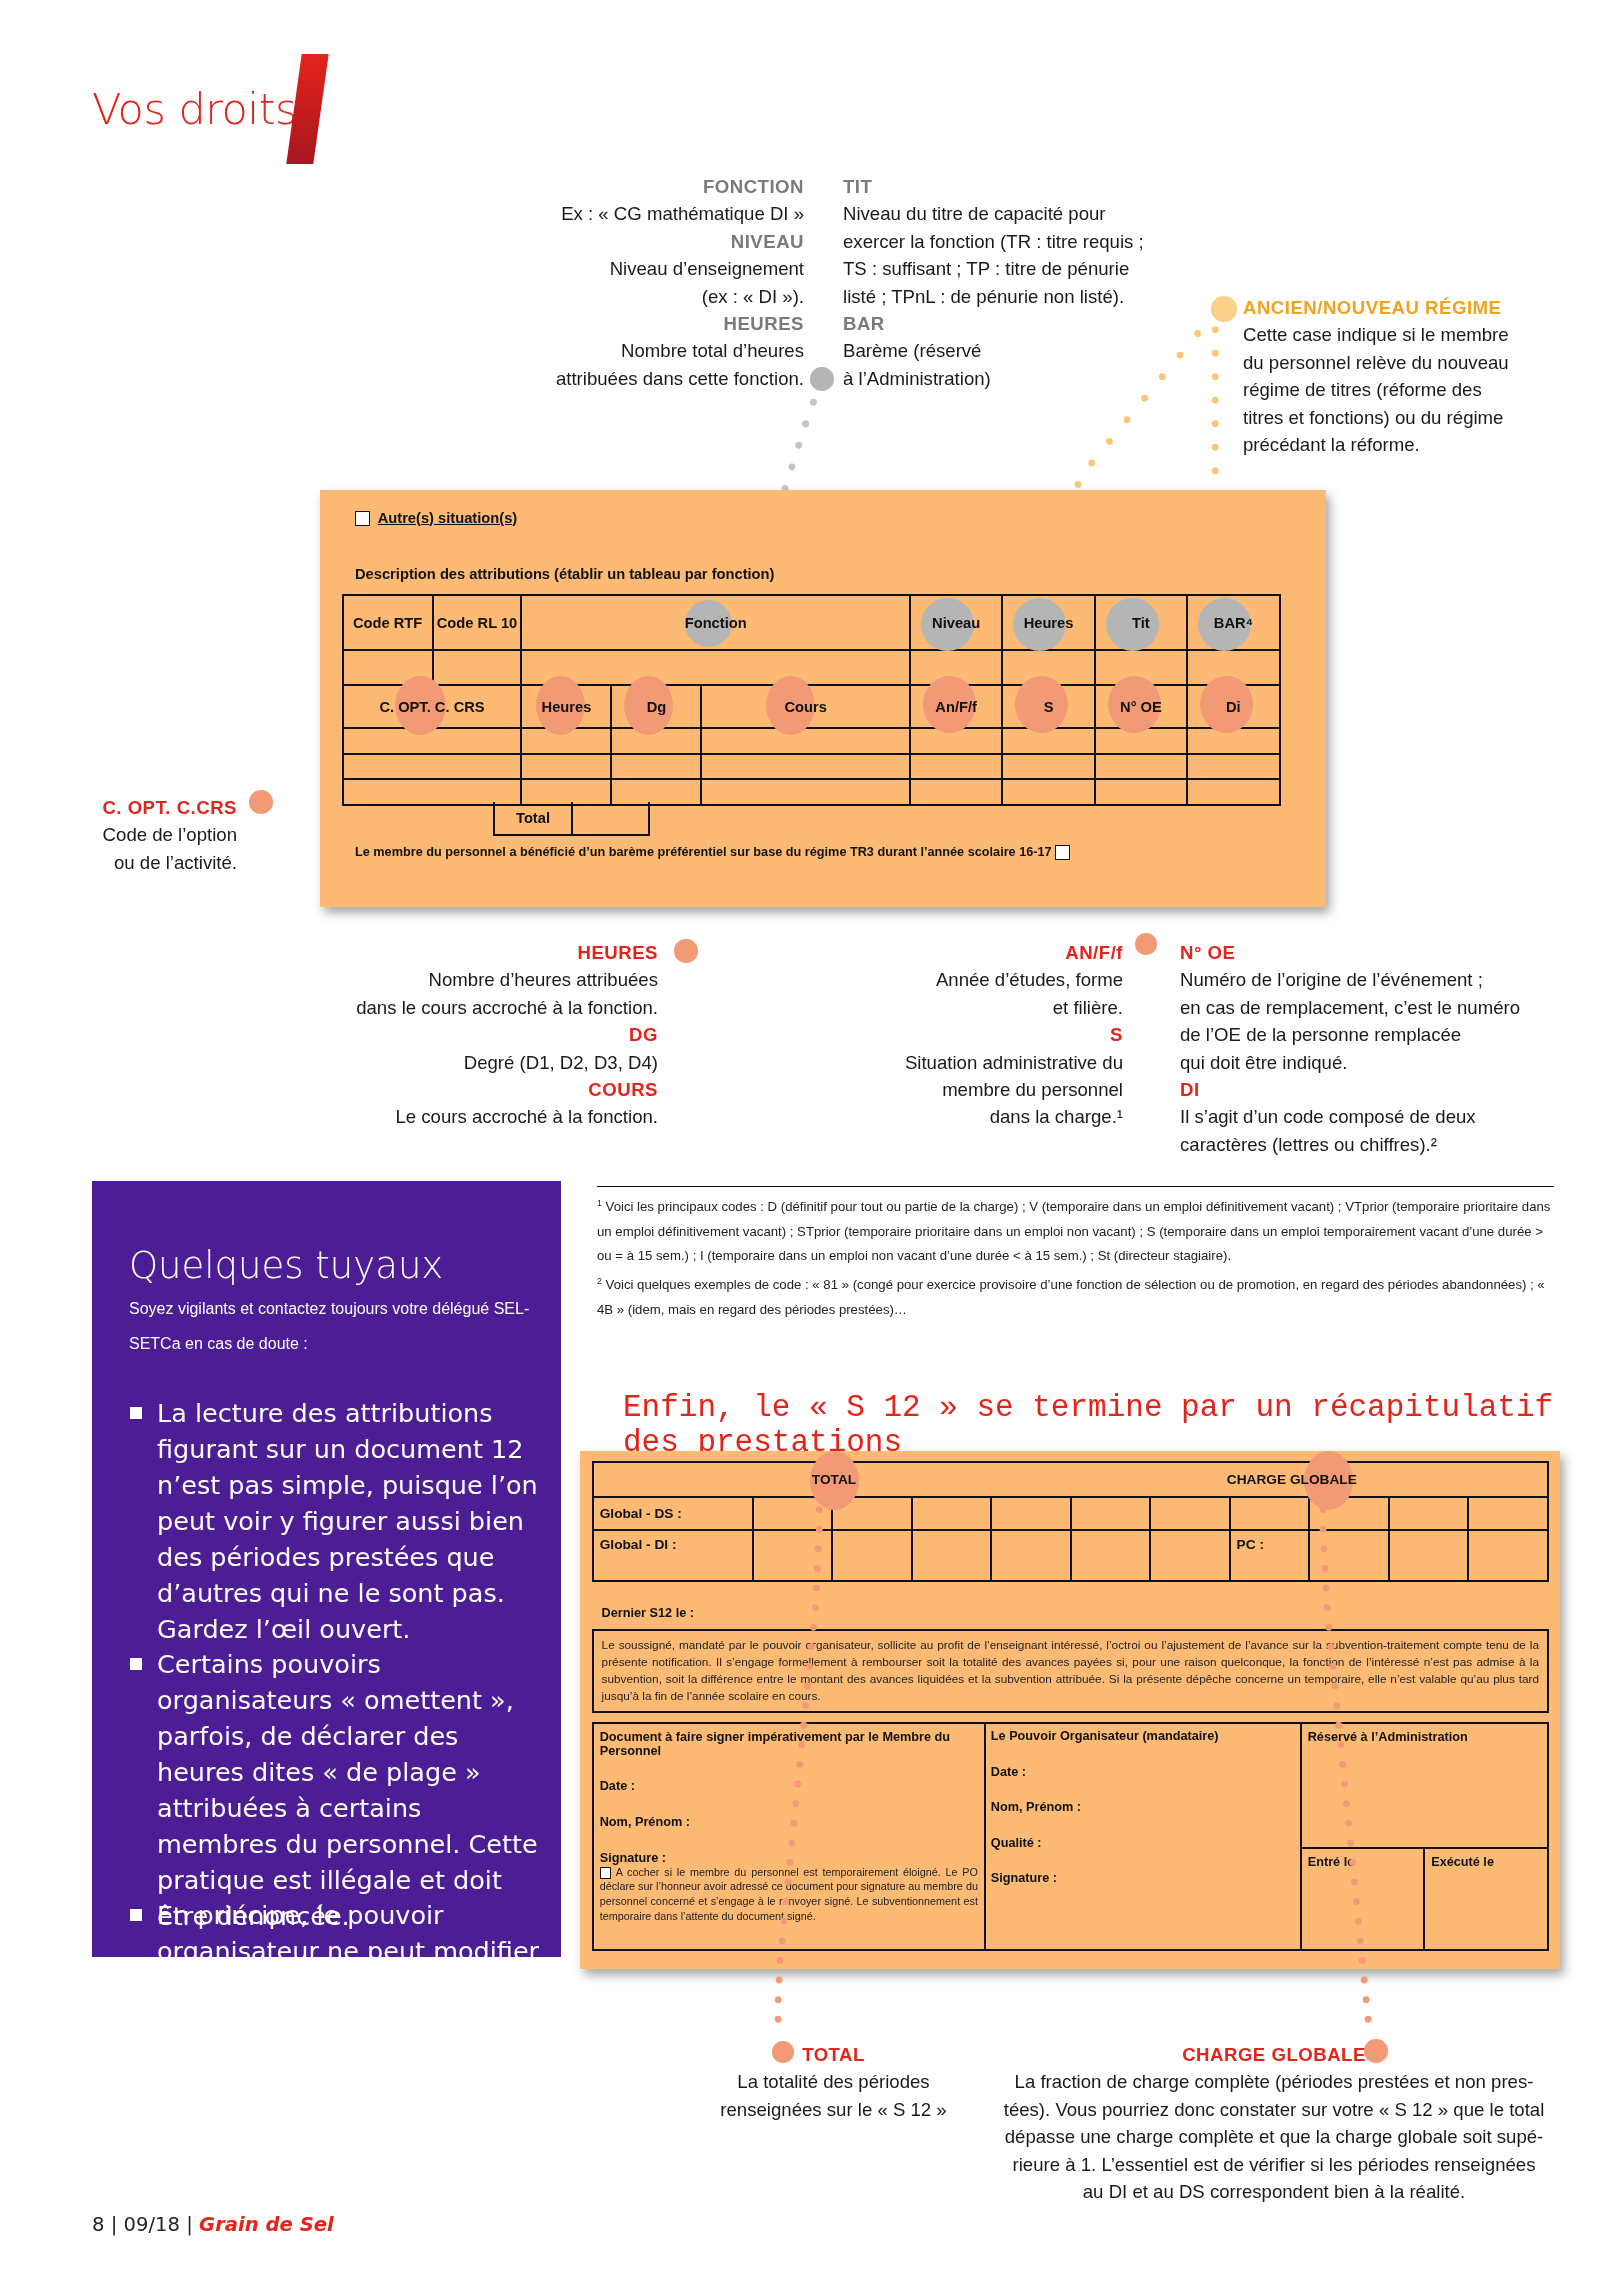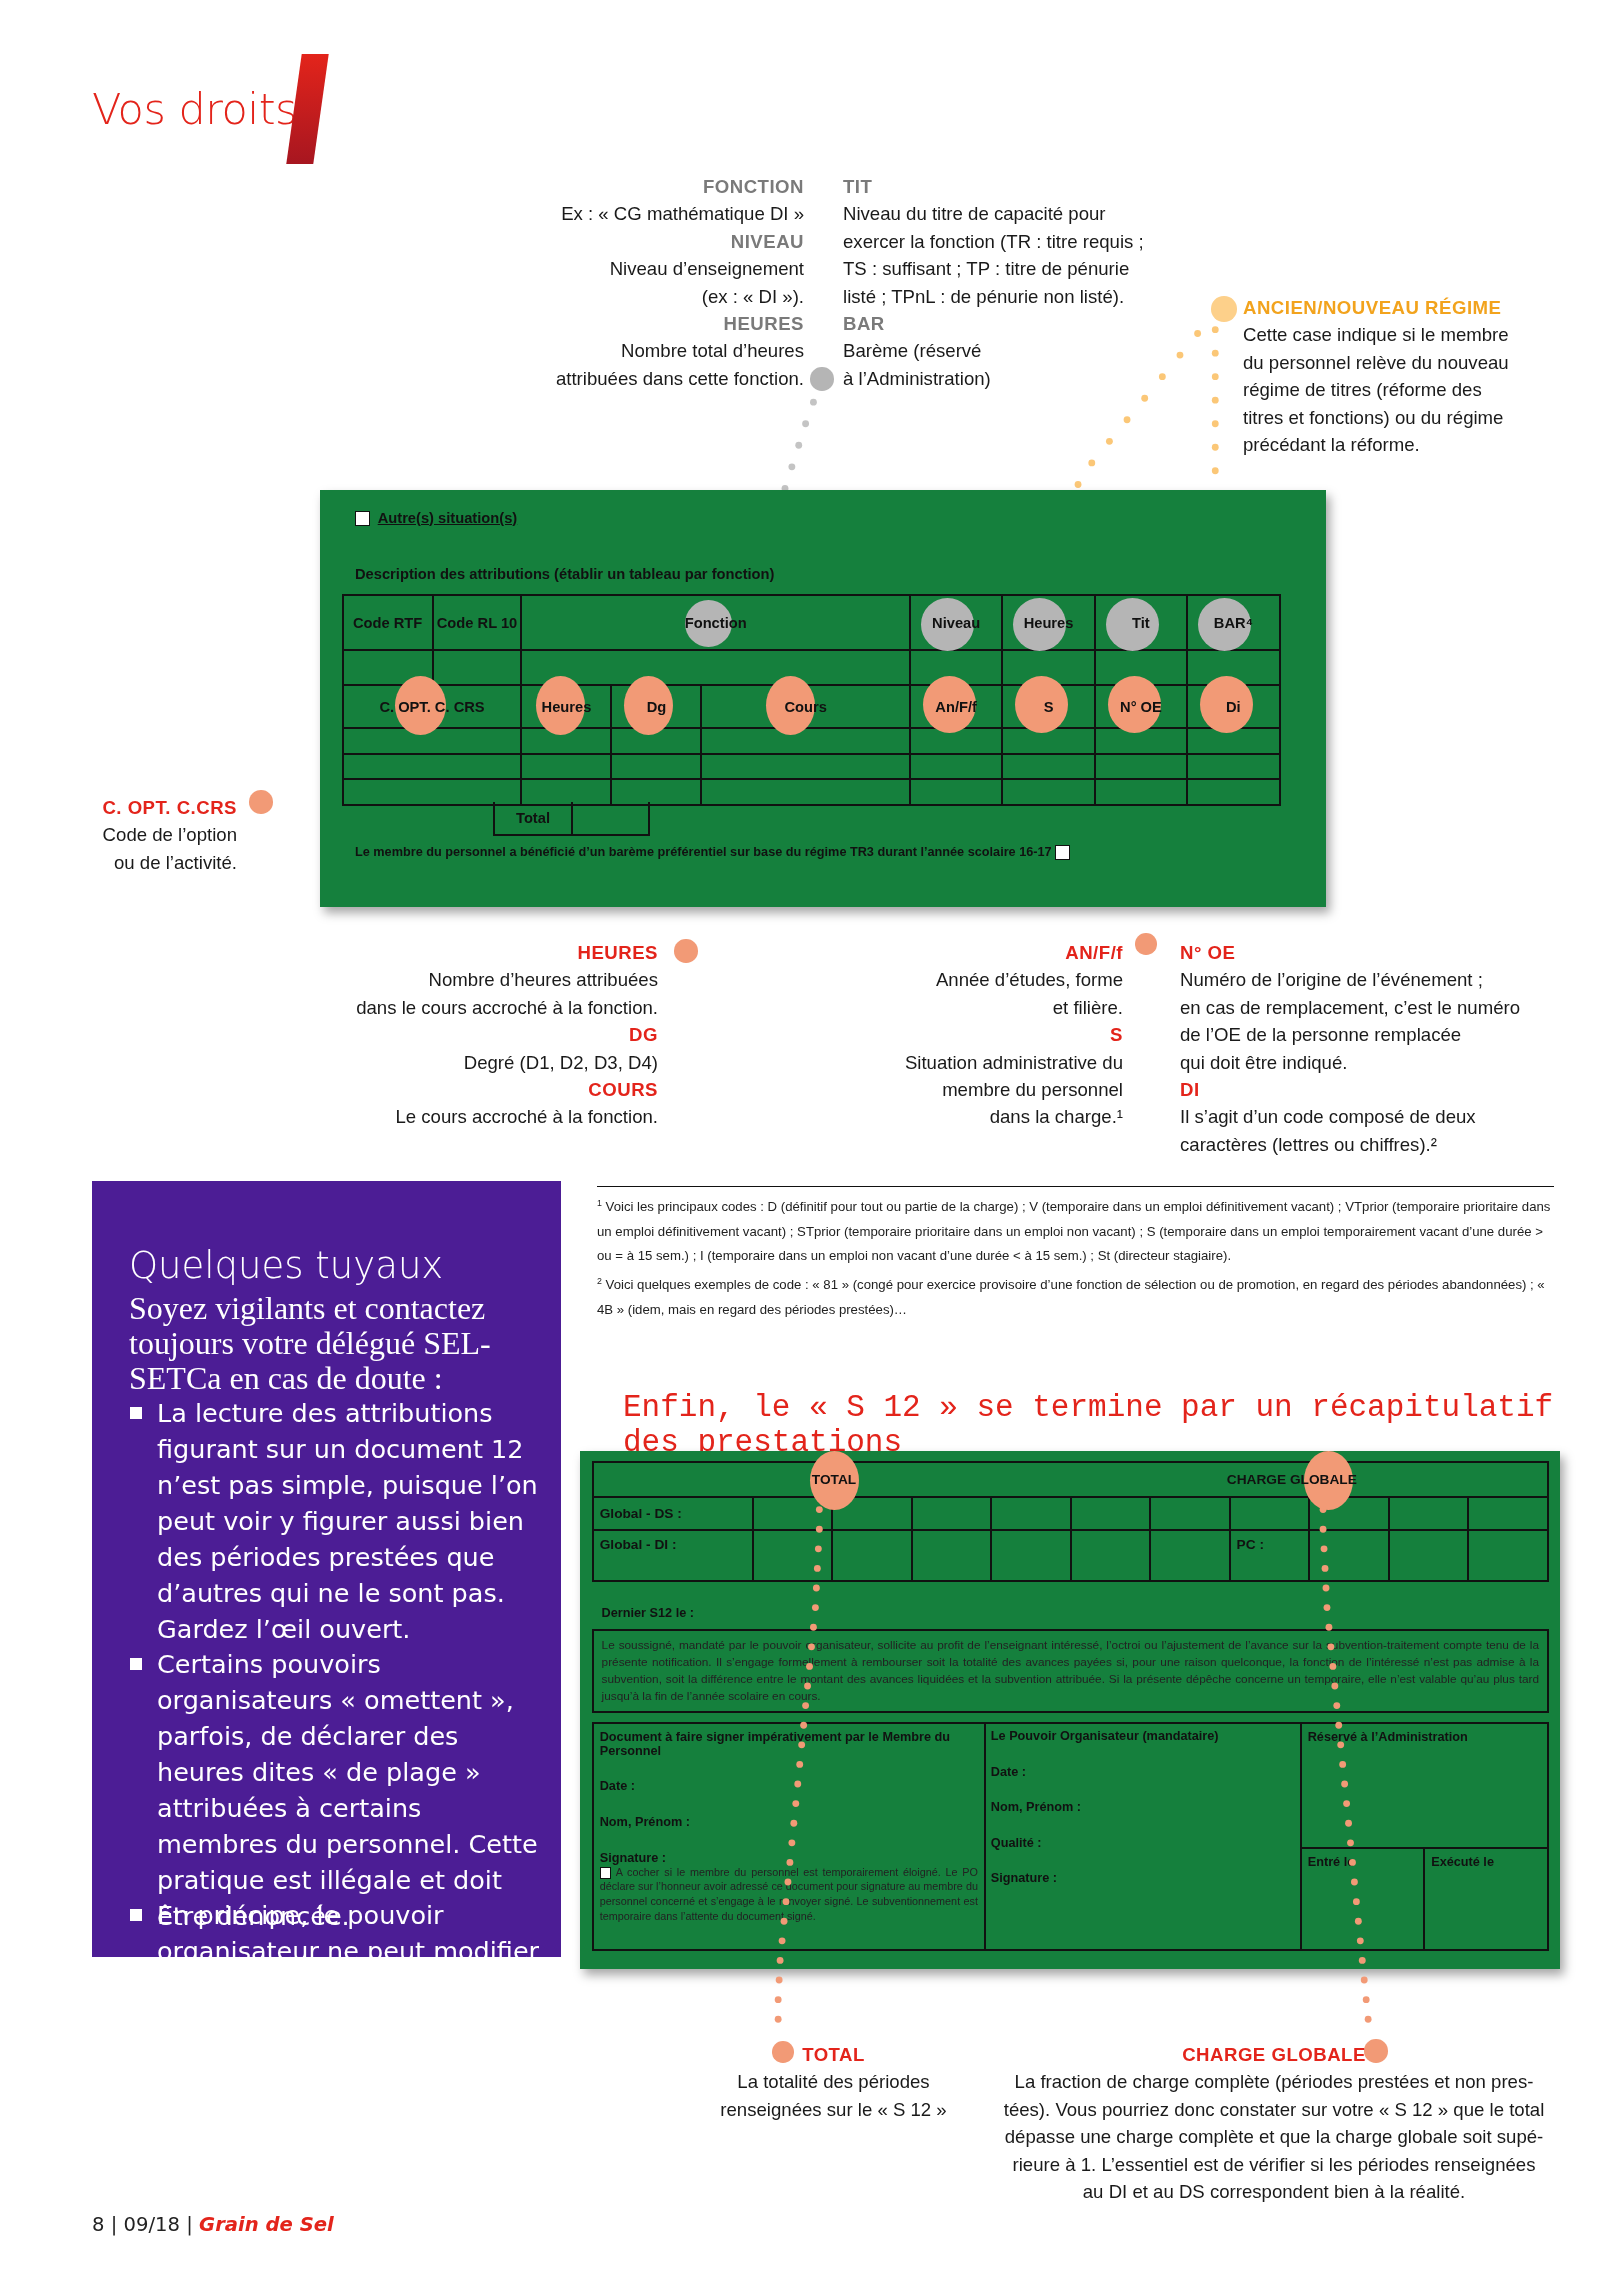--- a/index.html
+++ b/index.html
@@ -14,35 +14,35 @@
   
   .ann { font-family:"Liberation Sans", sans-serif; font-size:18.6px; line-height:27.4px; color:#1a1a1a; }
   .ann .h { font-weight:bold; letter-spacing:0.5px; }
   .ann .h.grey { color:#7a7a7a; }
   .ann .h.red { color:#e3241b; }
   .ann .h.orange { color:#f2a31d; }
   .right { text-align:right; }
   .center { text-align:center; }
 
   
-  .panel { background:#15803d; box-shadow: 3.9px 5.9px 9.8px rgba(0,0,0,0.35); }
+  .panel { background:#fdba74; box-shadow: 3.9px 5.9px 9.8px rgba(0,0,0,0.35); }
   .form-txt { font-family:"Liberation Sans", sans-serif; font-weight:bold; color:#111; }
   table.frm { border-collapse:collapse; position:absolute; }
   table.frm td { border:2.9px solid #111; padding:0; text-align:center; font-weight:bold; font-size:14.7px; font-family:"Liberation Sans", sans-serif; color:#111; vertical-align:middle; }
   .chk { display:inline-block; width:12.7px; height:12.7px; border:1.5px solid #111; background:#fff; vertical-align:middle; }
 
   .dot-c { position:absolute; border-radius:50%; }
   .salmon { background:#f29a76; }
   .gray { background:#b5b5b5; }
   .yel { background:#fdd08a; }
 
   
   #tips { left:92px; top:1181px; width:469px; height:776px; background:#4c1d95; color:#fff; }
   #tips-title { position:absolute; left:37px; top:63px; font-size:37px; font-family:"DejaVu Sans", sans-serif; font-weight:300; }
-  #tips-intro { position:absolute; left:37px; top:110px; width:412px; font-size:32px; line-height:35px; font-family:Liberation Serif, serif; }
+  #tips-intro { position:absolute; left:37px; top:110px; width:412px; font-size:16px; line-height:35px; font-family:Liberation Sans, sans-serif; }
   .tip { position:absolute; left:65px; width:392px; font-size:25.5px; line-height:36px; font-family:"DejaVu Sans", sans-serif; }
   .tip-bullet { position:absolute; left:-27.4px; top:11.8px; width:12.7px; height:12.7px; background:#fff; }
   #tips-end { position:absolute; right:29px; top:936px; width:13.7px; height:13.7px; background:#fff; }
 
   #footnotes { left:597px; top:1186px; width:957px; font-size:13.2px; line-height:24.5px; font-family:"Liberation Sans", sans-serif; color:#222; border-top:1.5px solid #111; padding-top:3.9px; }
   #footnotes sup { font-size:8.8px; }
 
   #recap-title { left:623px; top:1390px; font-size:31px; color:#e3241b; font-family:Liberation Mono, monospace; font-weight:300; }
 
   #footer { left:92px; top:2213px; font-size:19.6px; font-family:"DejaVu Sans", sans-serif; color:#222; }

